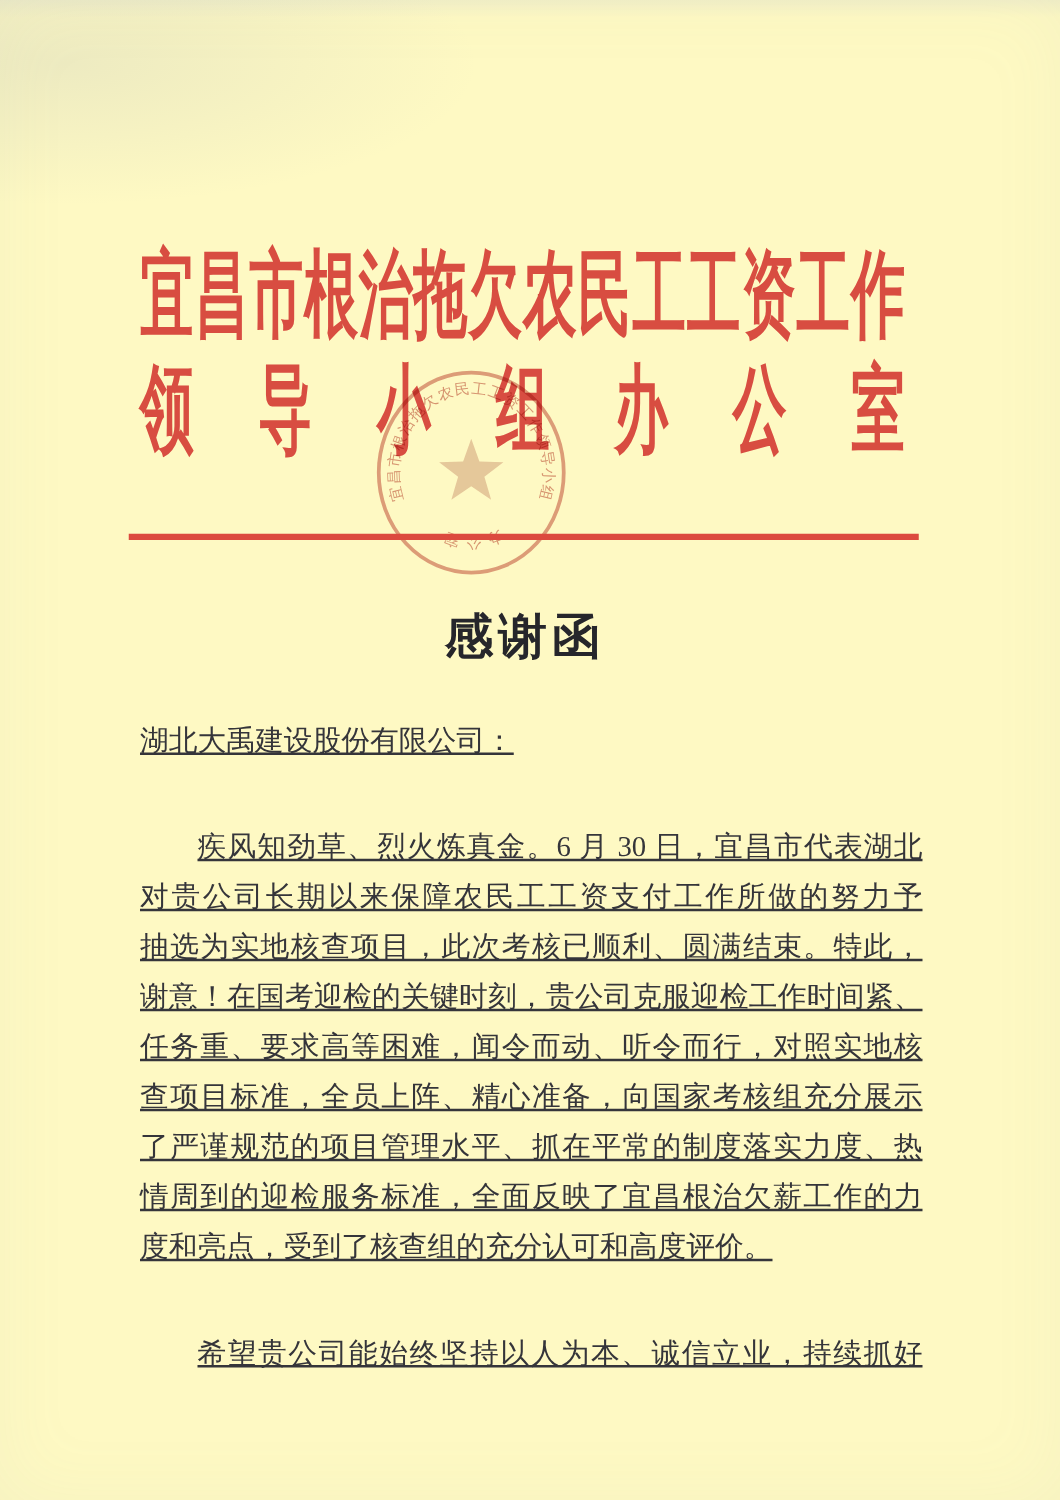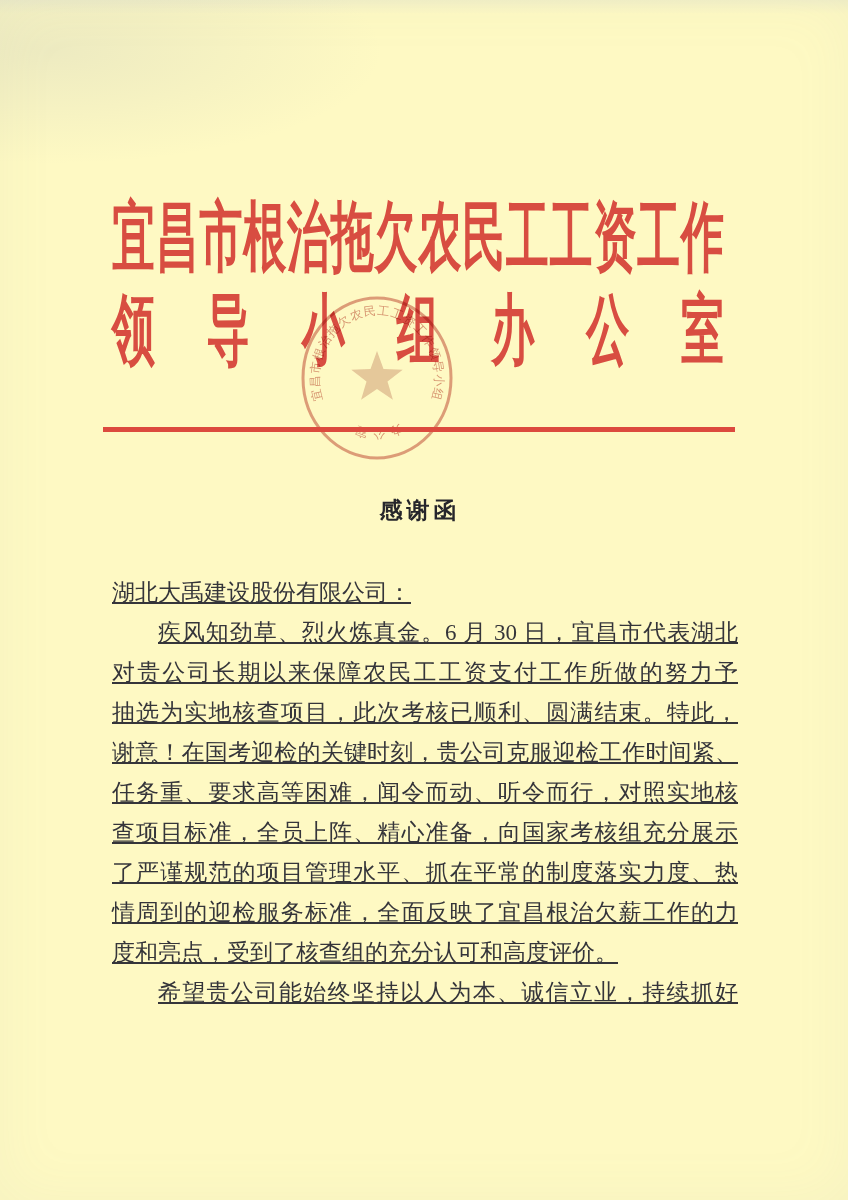--- a/index.html
+++ b/index.html
@@ -40,31 +40,31 @@
   
   .stamp {
     position: absolute; left: 299px; top: 294px; width: 156px; height: 168px;
     mix-blend-mode: multiply; opacity: 0.85;
   }
   
   .doc-title {
     position: absolute; left: 0; top: 490px; width: 840px; margin: 0;
     text-align: center;
     font-family: "Liberation Sans", "DejaVu Sans", sans-serif;
-    font-size: 23px; line-height: 40px; font-weight: bold;
+    font-size: 39px; line-height: 40px; font-weight: bold;
     color: #26262b; letter-spacing: 4px;
   }
   
   .letter-body {
     position: absolute; left: 112px; top: 573px; width: 626px;
     font-size: 23px; line-height: 40px; color: #35353a; text-decoration: underline;
   }
   .line { text-align: justify; text-align-last: justify; height: 40px; }
   .line.short { text-align-last: left; }
-  .line.indent { padding-left: 46px; }
+  .line.indent { padding-left: 46px; margin-top: 45px; }
 </style>
 </head>
 <body>
 
 <div class="page">
 
   <div class="shade-topleft"></div>
   <div class="shade-topedge"></div>
 
   <div class="letterhead">

